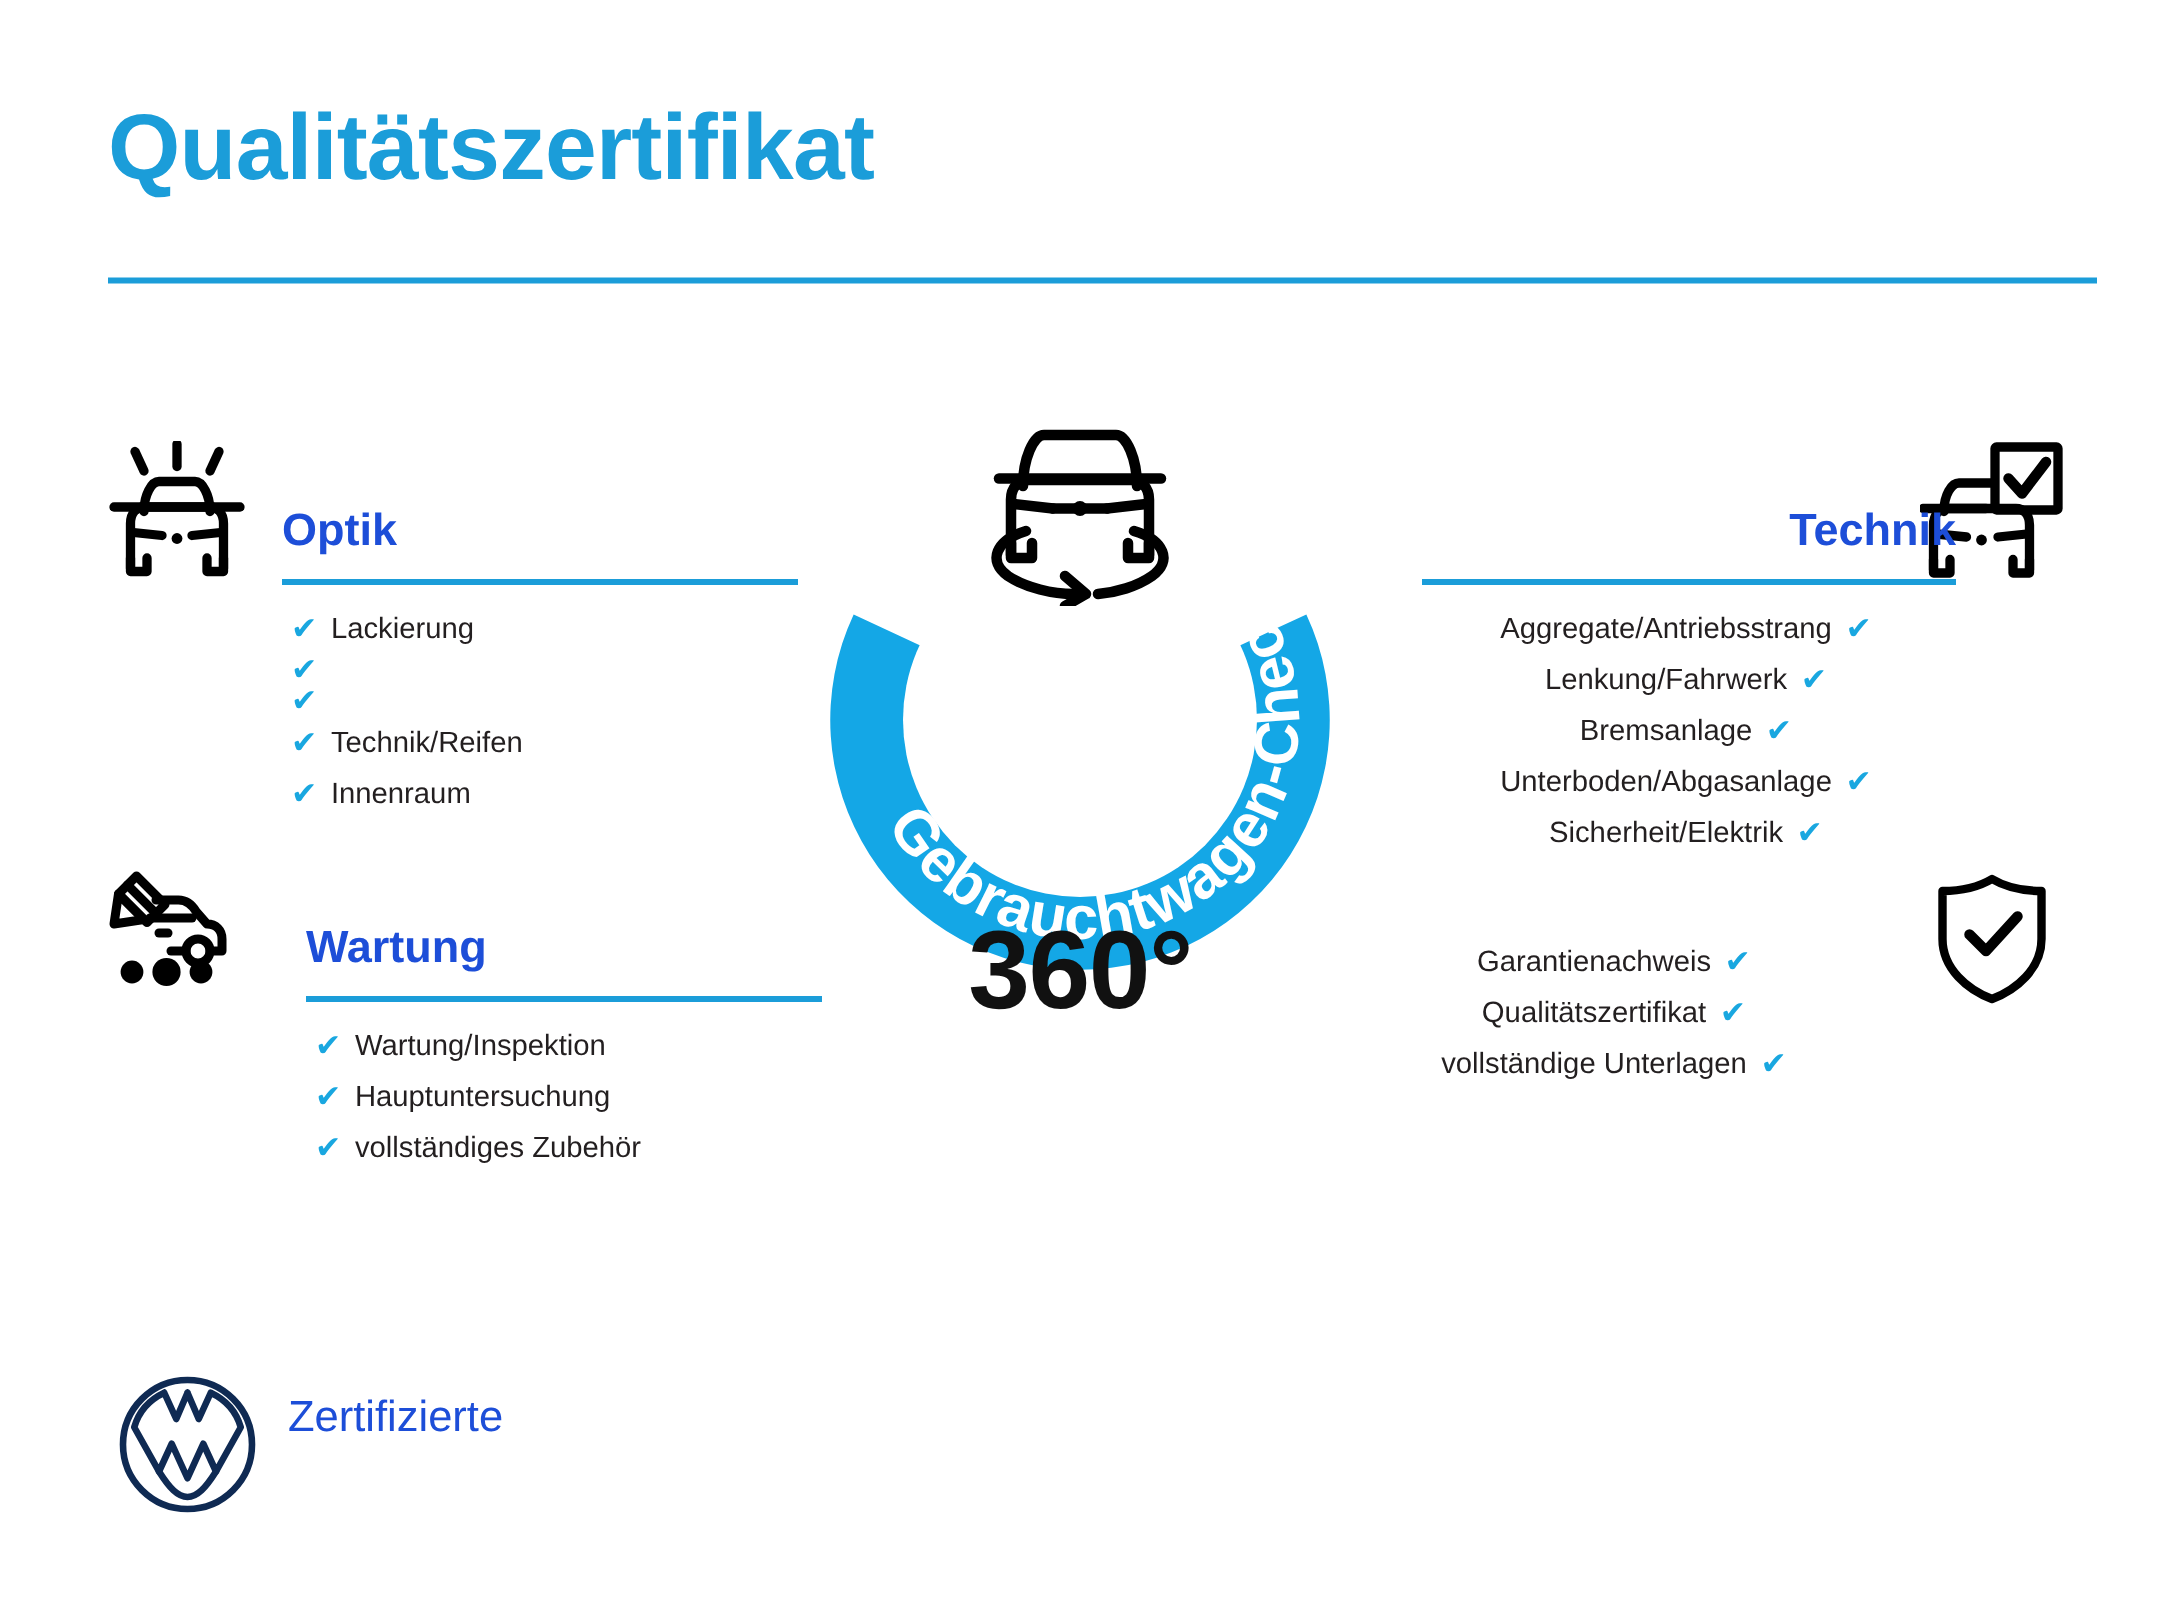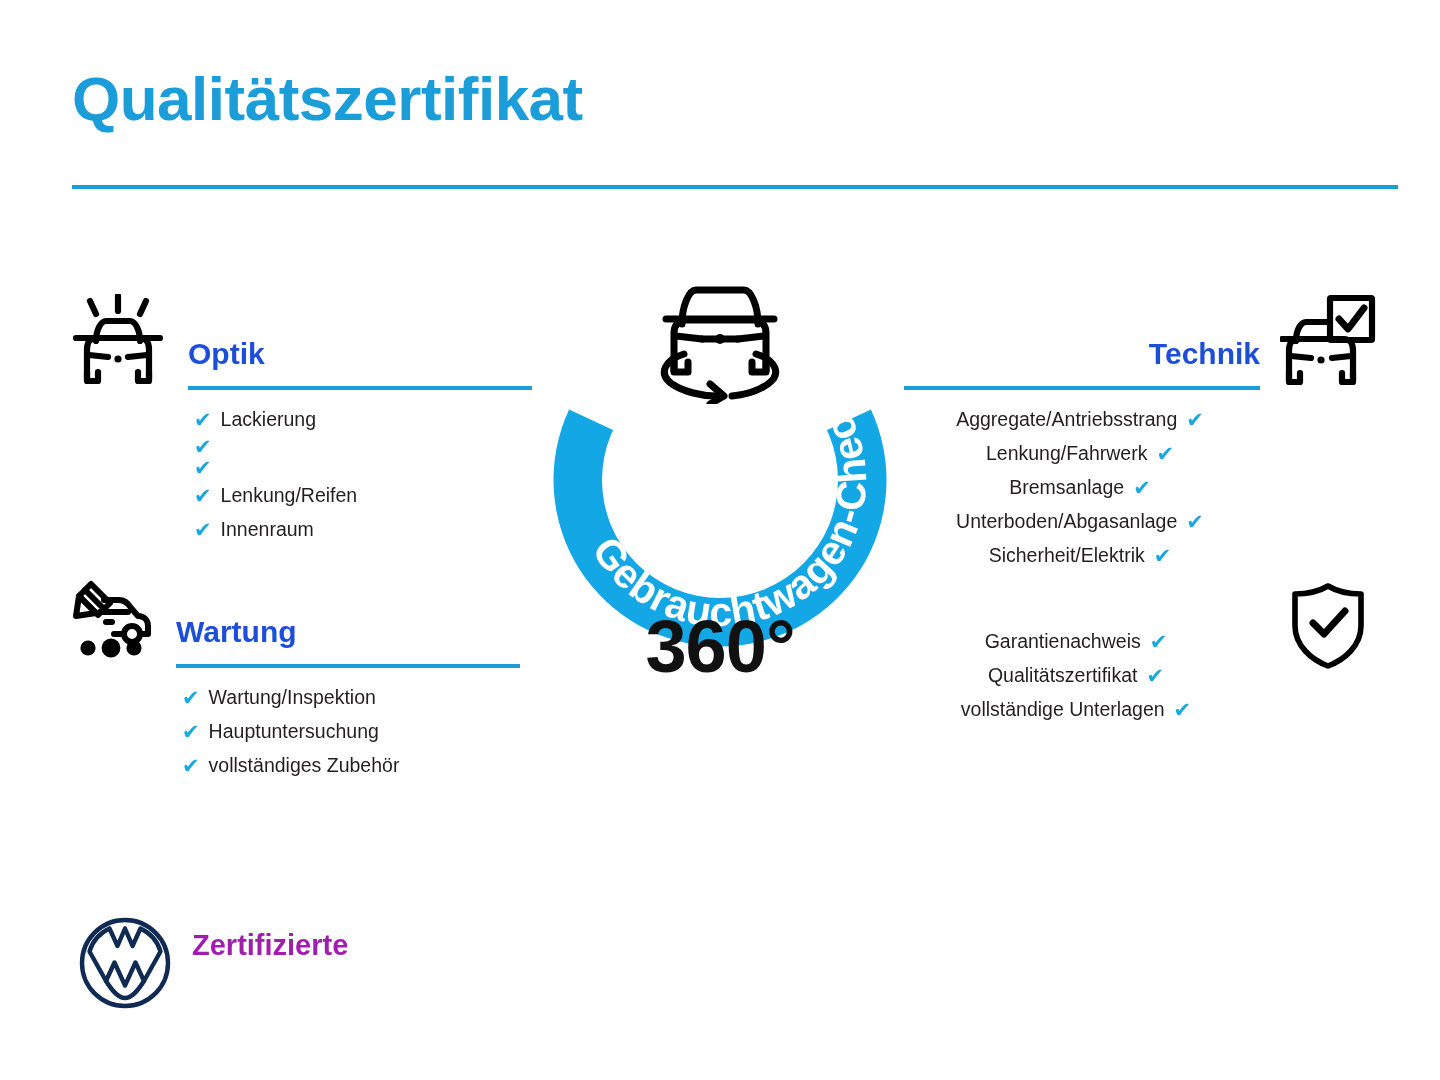--- a/index.html
+++ b/index.html
@@ -92,22 +92,22 @@
 
   
   .sec-right .section-title { text-align: right; }
   .sec-right .section-rule { left: 0; right: 0; }
   .sec-right .checklist { margin-top: 12px; padding-right: 4px; }
   .sec-right .checklist li { justify-content: center; }
   .sec-right .check { margin-left: 9px; }
 
   
   #sec-optik    { left: 188px; top: 334px;  width: 344px; }
-  #sec-wartung  { left: 176px; top: 612px;  width: 344px; }
-  #sec-technik  { left: 904px; top: 334px;  width: 356px; }
+  #sec-wartung  { left: 204px; top: 612px;  width: 344px; }
+  #sec-technik  { left: 948px; top: 334px;  width: 356px; }
   #sec-garantie { left: 900px; top: 612px;  width: 356px; }
 
   
   .sec-icon {
     position: absolute;
     width: 96px;
     height: 96px;
   }
   #icon-optik    { left: 70px;  top: 294px; }
   #icon-wartung  { left: 66px;  top: 578px; }
@@ -160,22 +160,22 @@
     left: 0;
     top: 0;
     width: 94px;
     height: 94px;
   }
   .footer-text {
     position: absolute;
     left: 114px;
     top: 10px;
     font-size: 29px;
-    font-weight: 700;
-    color: #a21caf;
+    font-weight: 400;
+    color: #1d4ed8;
     line-height: 38px;
     white-space: nowrap;
   }
 </style>
 </head>
 <body>
 
 <div class="page">
 
   <div class="page-title">Qualitätszertifikat</div>
@@ -314,21 +314,21 @@
           <span>Lackierung</span>
         </li>
       <li>
           <span class="check">✔</span>
         </li>
       <li>
           <span class="check">✔</span>
         </li>
       <li>
           <span class="check">✔</span>
-          <span>Lenkung/Reifen</span>
+          <span>Technik/Reifen</span>
         </li>
       <li>
           <span class="check">✔</span>
           <span>Innenraum</span>
         </li>
     </ul>
   </div>
 
   <div class="section sec-left" id="sec-wartung">
     <div class="section-head">

